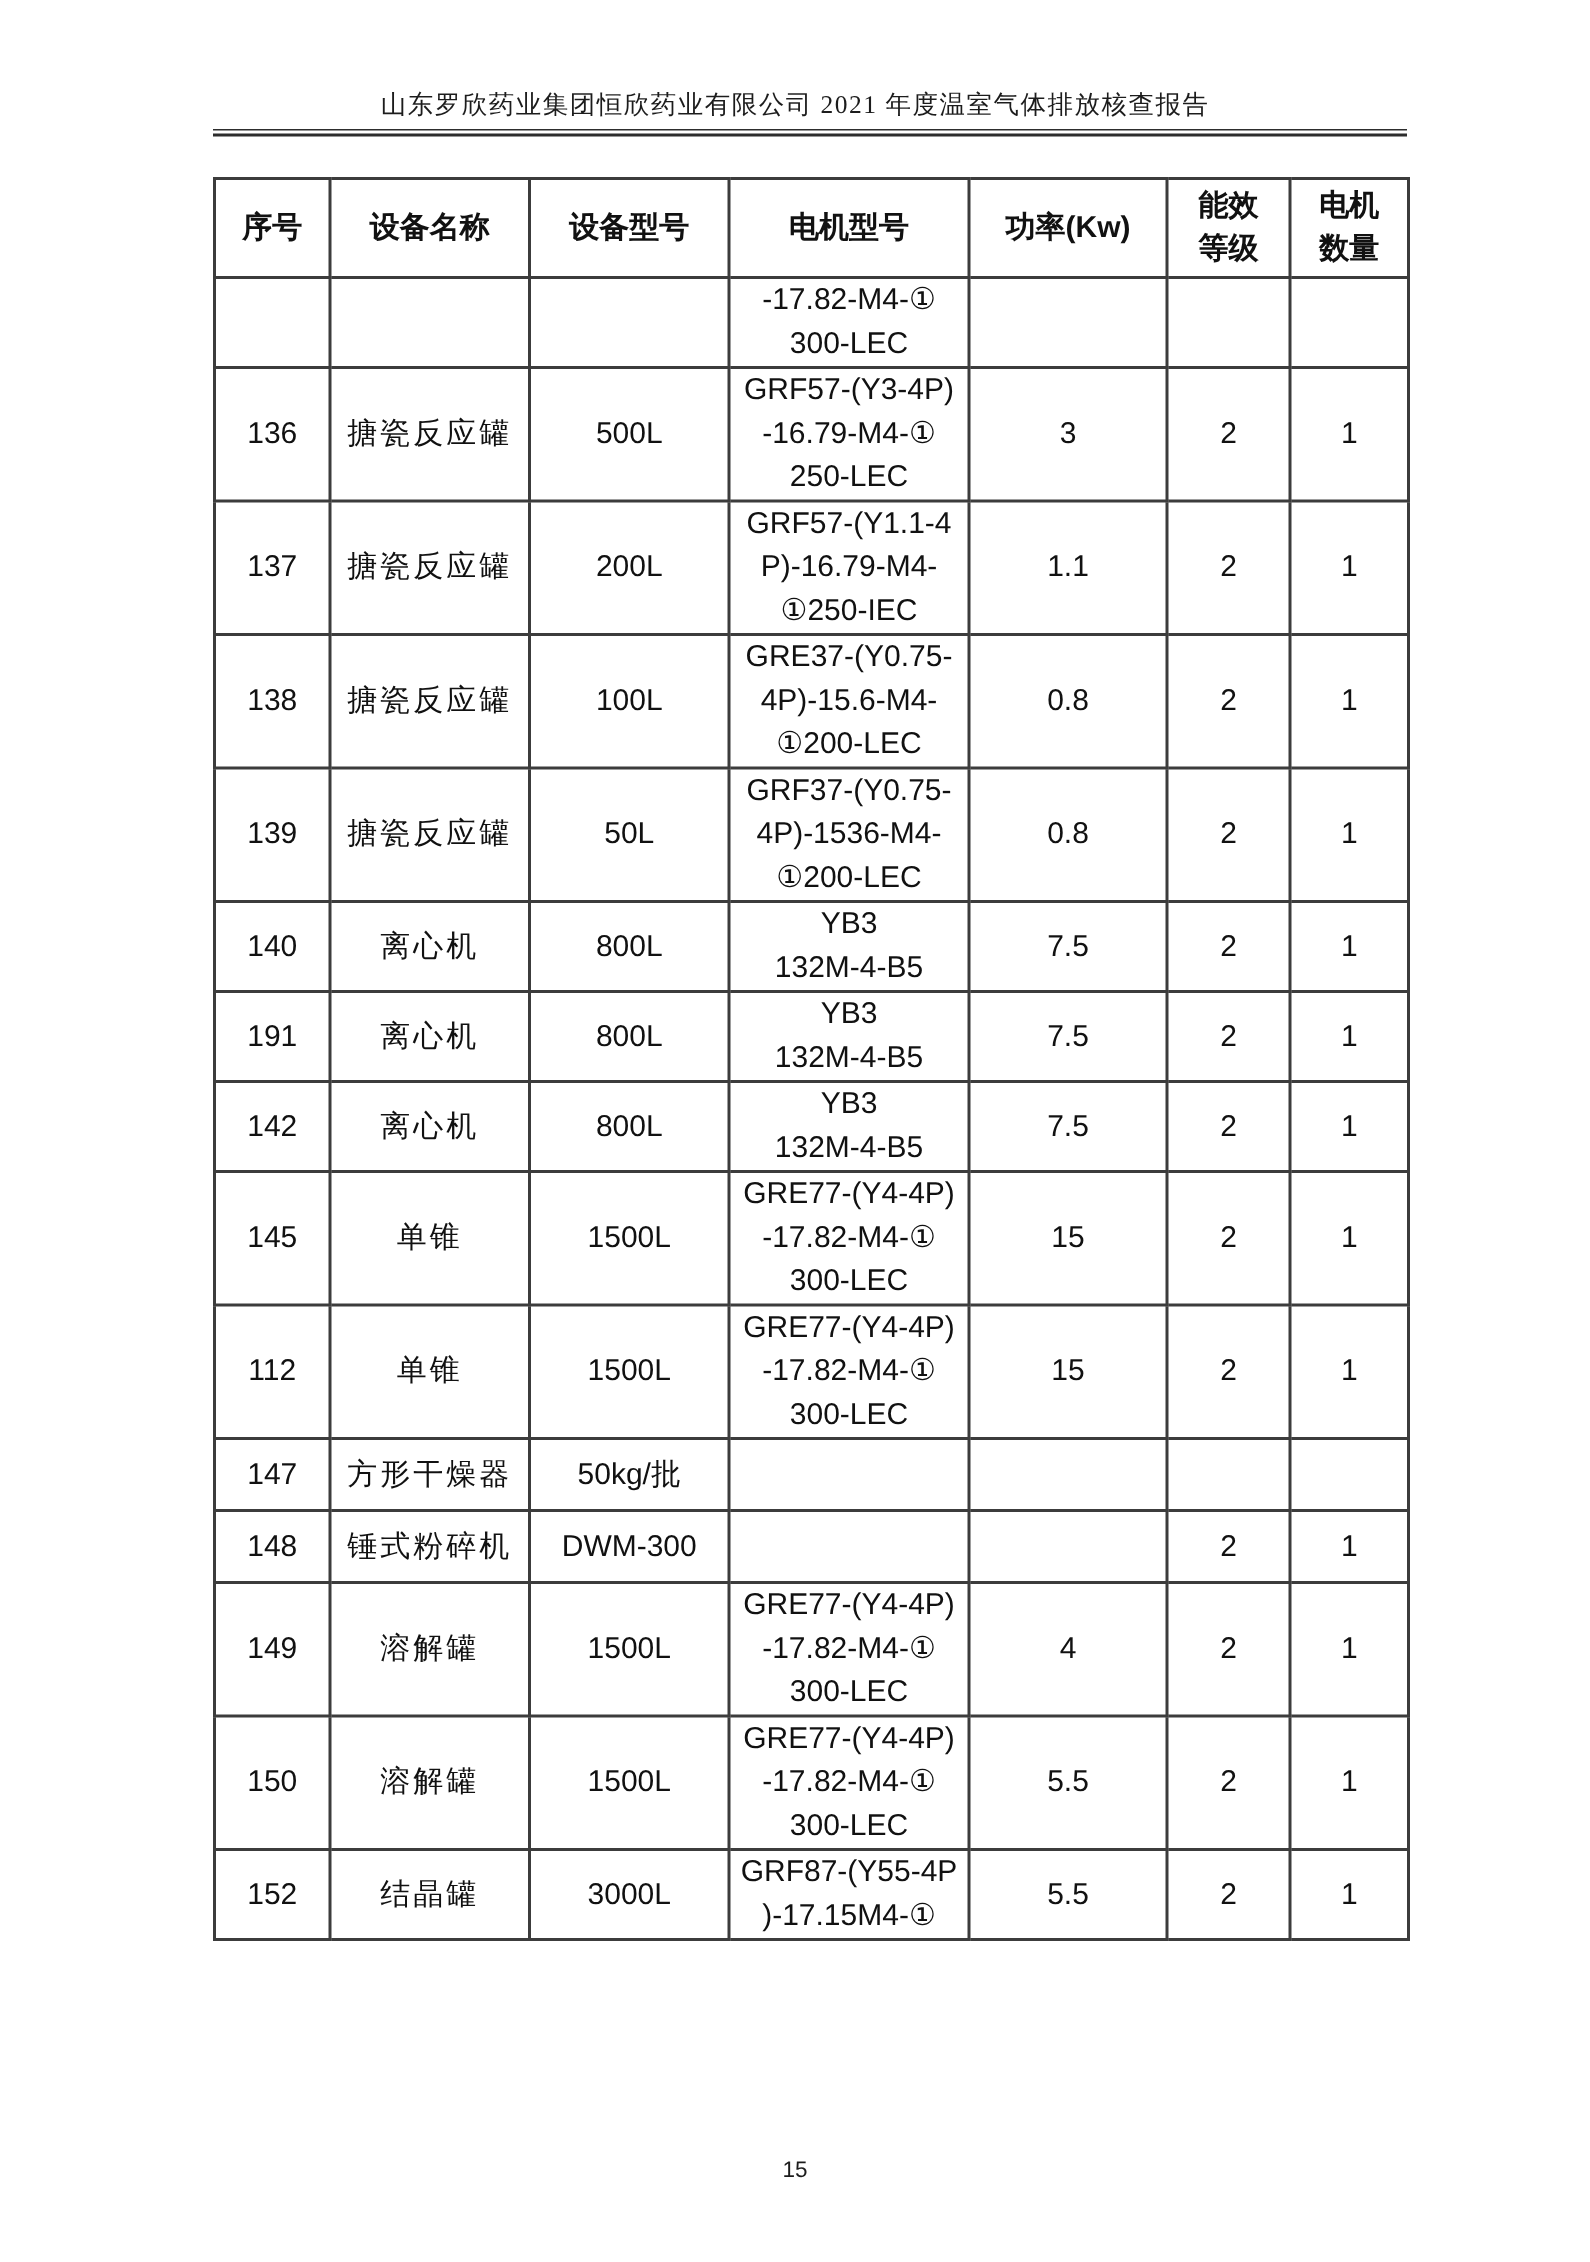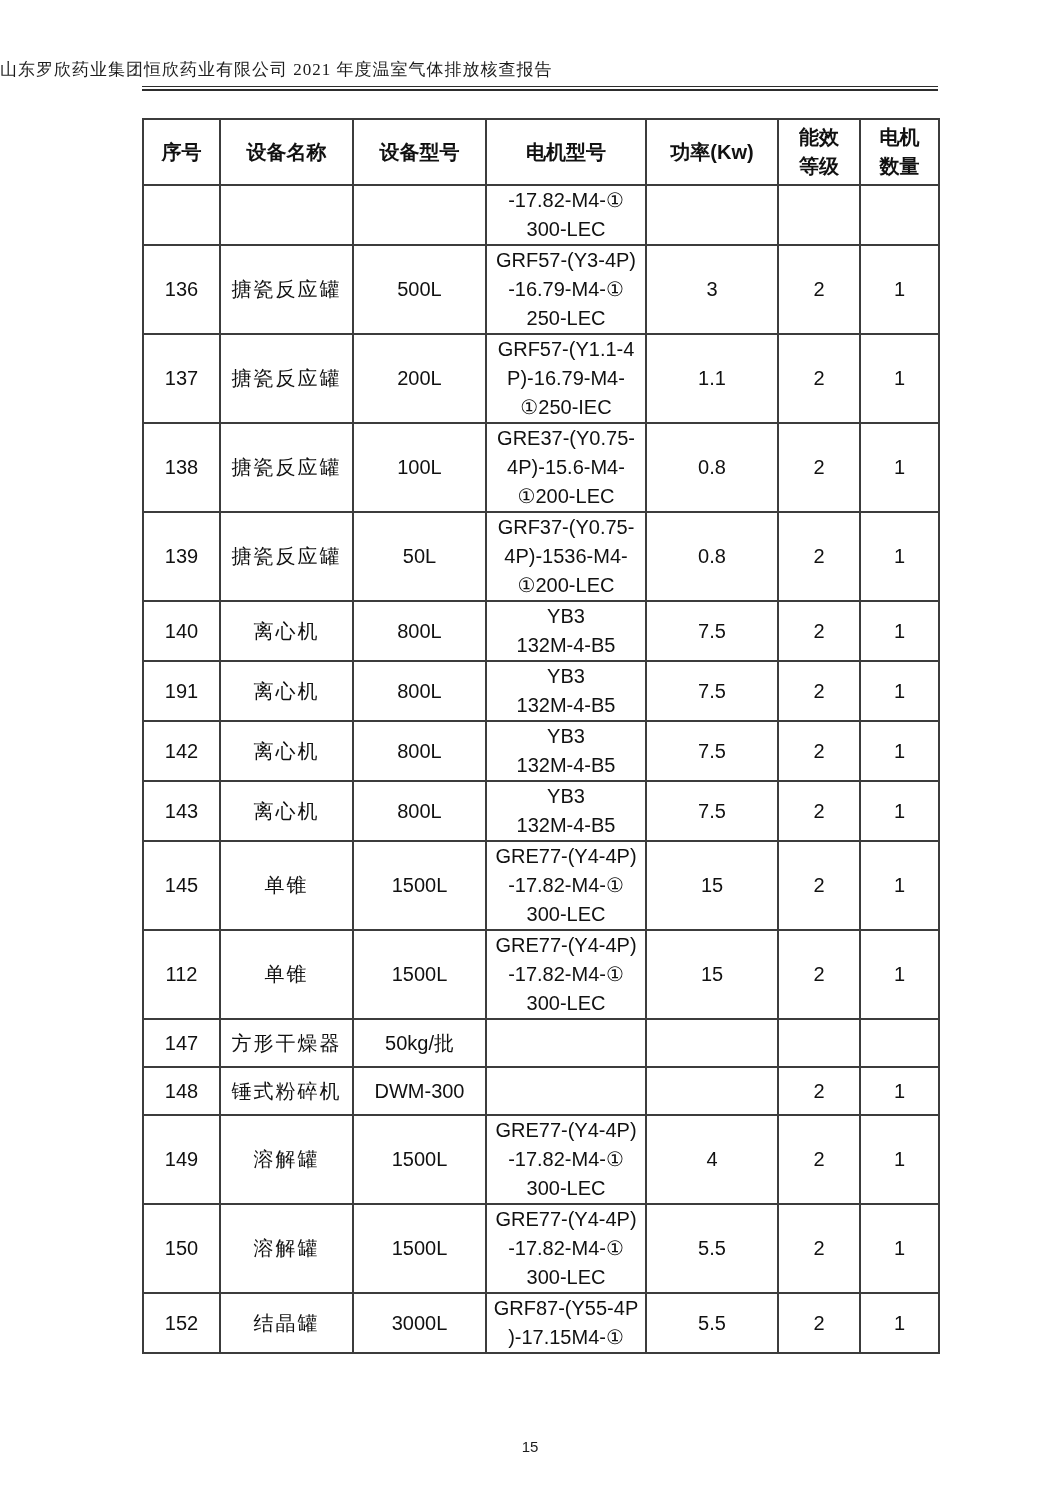--- a/index.html
+++ b/index.html
@@ -12,20 +12,21 @@
     height: 1508px;
     position: relative;
     font-family: "Liberation Sans", sans-serif;
     color: #1a1a1a;
   }
   .doc-header {
     position: absolute;
     top: 58px;
     left: 0;
     width: 1060px;
+    text-align: center;
     font-family: "Liberation Serif", "DejaVu Serif", serif;
     font-size: 17px;
     letter-spacing: 1px;
     color: #1c1c1c;
   }
   .header-rule {
     position: absolute;
     top: 86px;
     left: 142px;
     width: 796px;
@@ -191,30 +192,20 @@
       <td class="cell-no">142</td>
       <td class="cell-name">离心机</td>
       <td class="cell-model">800L</td>
       <td class="cell-motor">YB3
 132M-4-B5</td>
       <td class="cell-power">7.5</td>
       <td class="cell-grade">2</td>
       <td class="cell-qty">1</td>
     </tr>
         <tr>
-      <td class="cell-no">143</td>
-      <td class="cell-name">离心机</td>
-      <td class="cell-model">800L</td>
-      <td class="cell-motor">YB3
-132M-4-B5</td>
-      <td class="cell-power">7.5</td>
-      <td class="cell-grade">2</td>
-      <td class="cell-qty">1</td>
-    </tr>
-        <tr>
       <td class="cell-no">145</td>
       <td class="cell-name">单锥</td>
       <td class="cell-model">1500L</td>
       <td class="cell-motor">GRE77-(Y4-4P)
 -17.82-M4-①
 300-LEC</td>
       <td class="cell-power">15</td>
       <td class="cell-grade">2</td>
       <td class="cell-qty">1</td>
     </tr>

